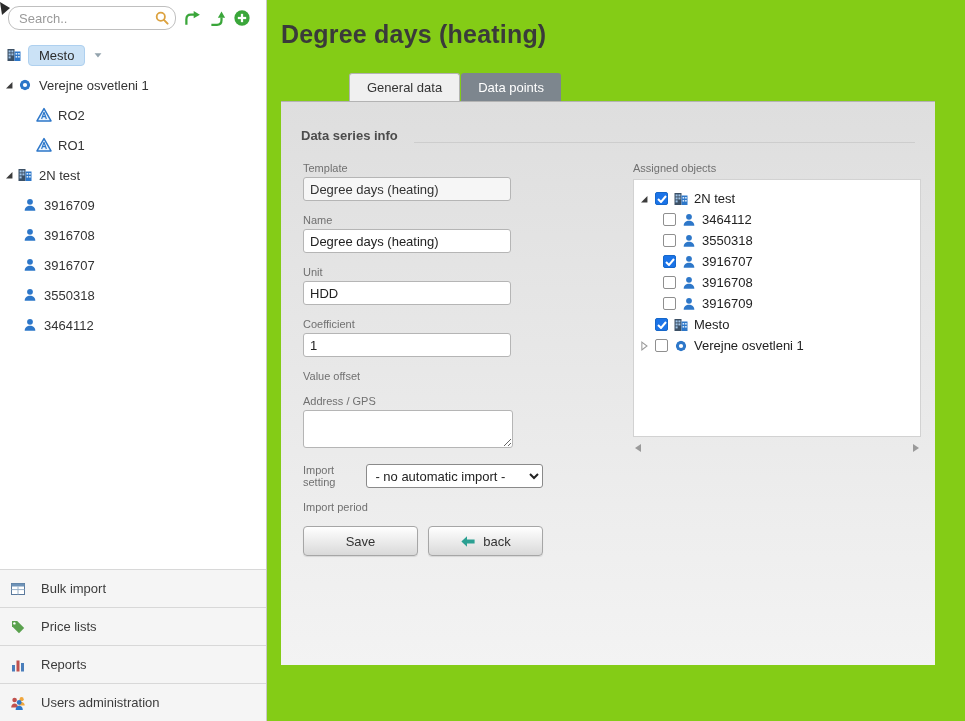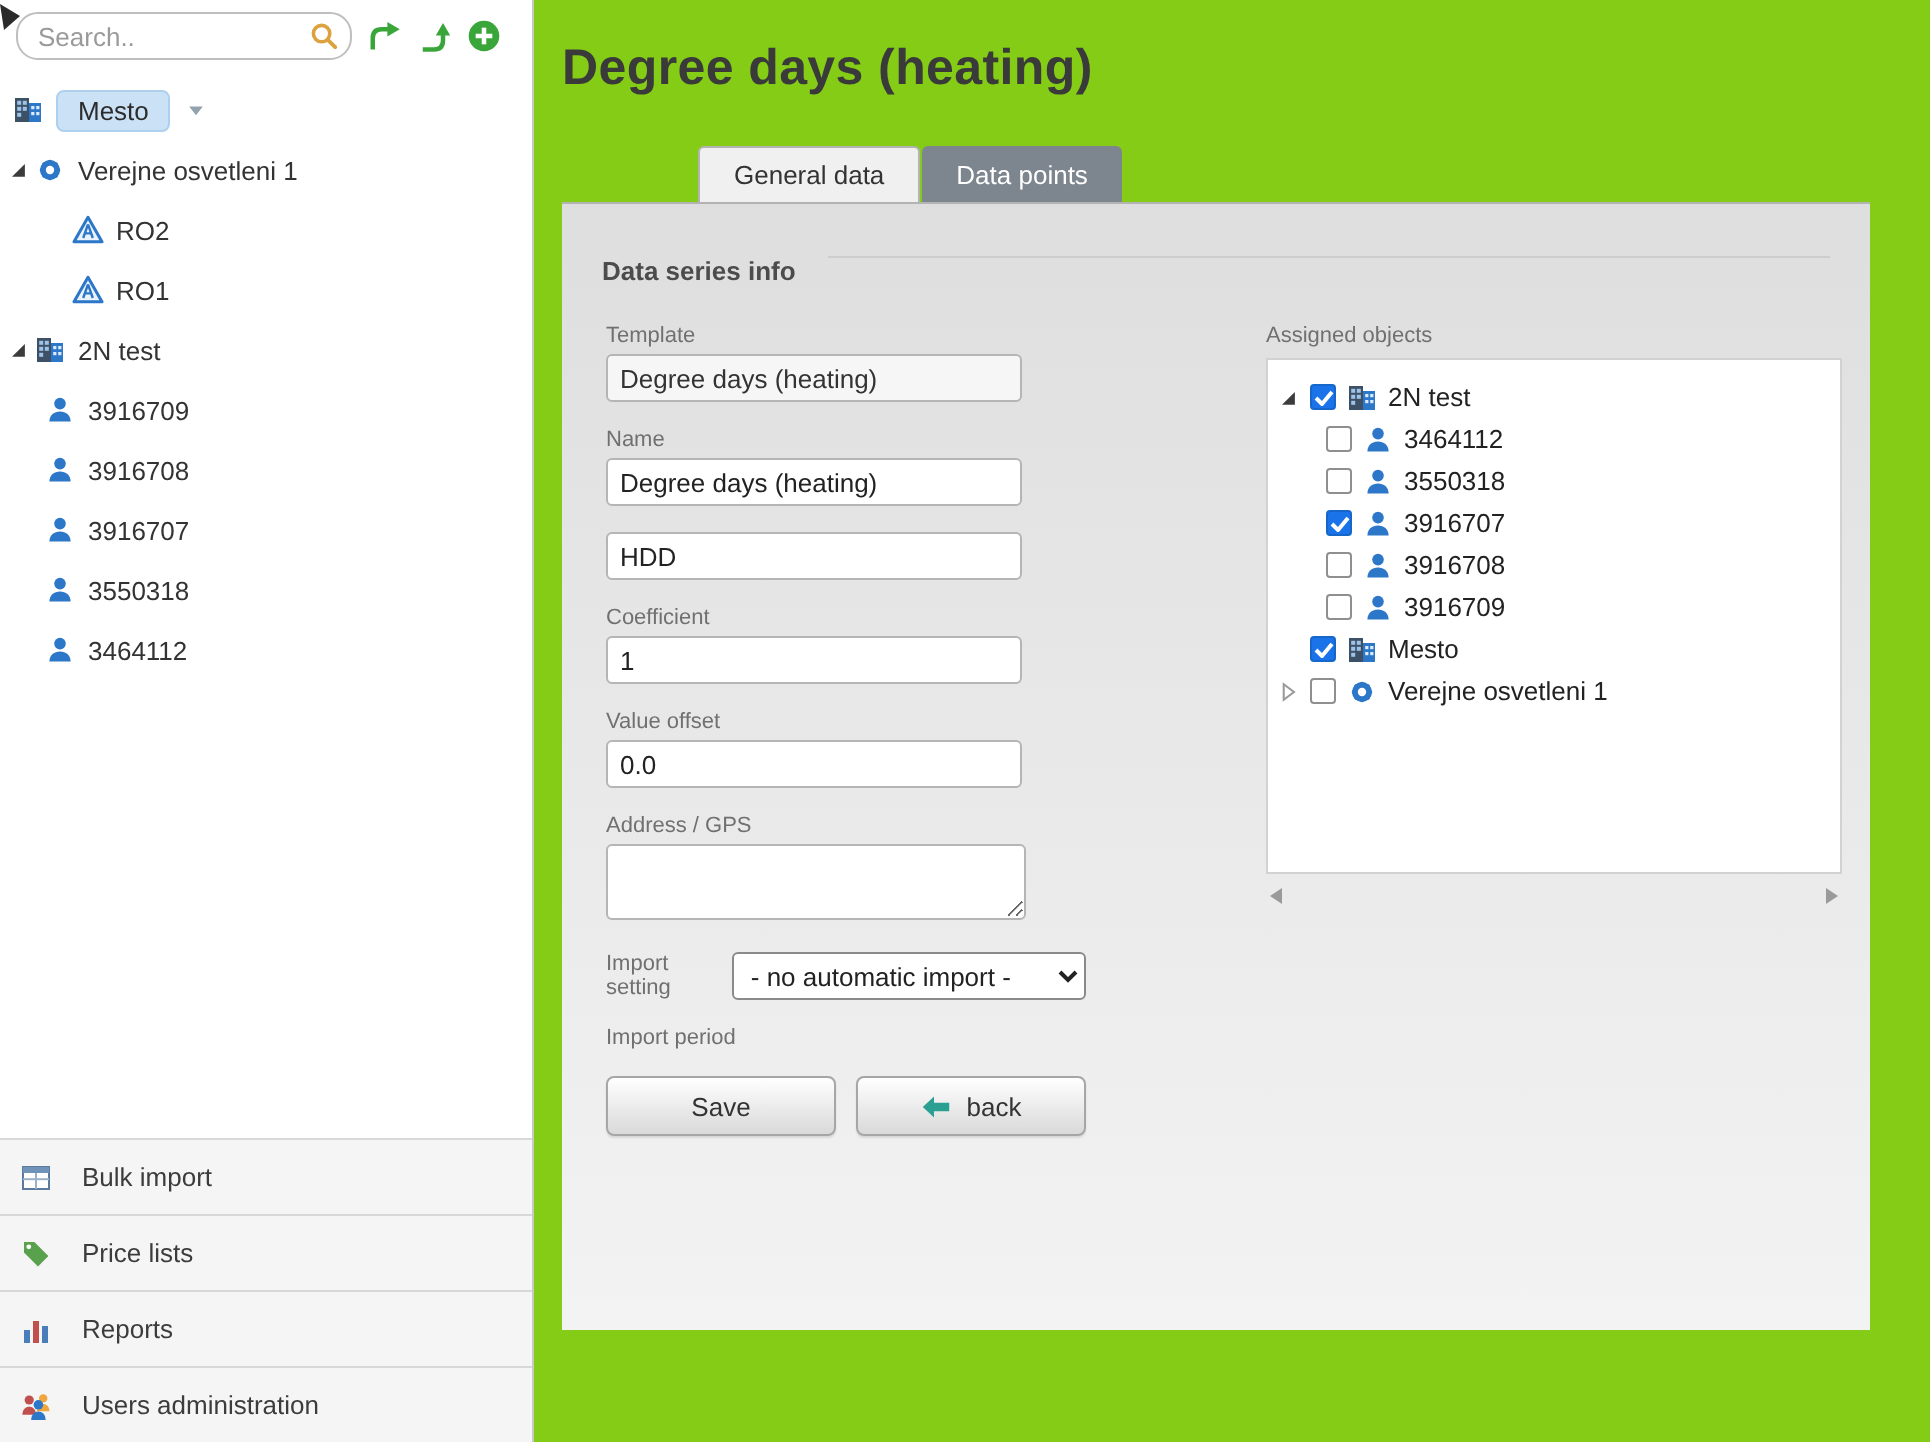--- a/index.html
+++ b/index.html
@@ -33,21 +33,21 @@
   
   .main { position:absolute; left:267px; top:0; right:0; bottom:0; background:#84cc16; }
   .page-title { font-size:25px; font-weight:bold; color:#3a3a3a; margin:20px 0 0 14px; letter-spacing:.2px; }
 
   .tabs { position:absolute; left:37px; top:73px; display:flex; z-index:2;margin-left:45px; }
   .tab { height:28px; padding:0 17px; font-size:13px; border-radius:3px 3px 0 0; cursor:pointer; display:flex; align-items:center; }
   .tab.active { background:#f0f0f0; border:1px solid #b3b3b3; border-bottom:none; color:#333; }
   .tab.inactive { background:#7d868e; color:#fff; margin-left:1px; }
 
   .panel { position:absolute; left:14px; top:101px; width:654px; height:564px; background:linear-gradient(#dedede,#f3f3f3); border-top:1px solid #b3b3b3; }
-  .panel-heading { margin:26px 20px 0 20px; font-weight:bold; color:#4c4c4c; display:flex; align-items:flex-start; gap:16px; }
+  .panel-heading { margin:26px 20px 0 20px; font-weight:bold; color:#4c4c4c; display:flex; align-items:flex-end; gap:16px; }
   .panel-heading .rule { flex:1; border-top:1px solid #cdcdcd; height:0; }
 
   .formcol { position:absolute; left:22px; top:60px; width:240px; }
   .fgroup { margin-bottom:13px; }
   .flabel { display:block; font-size:11px; color:#707070; margin-bottom:3px; }
   .tinput { width:208px; height:24px; border:1px solid #b5b5b5; border-radius:3px; padding:0 6px; font:13px "Liberation Sans", sans-serif; color:#222; background:#fff; }
   .tinput.ro { background:#f6f6f6; color:#333; }
   .addr { width:210px; height:38px; border:1px solid #b5b5b5; border-radius:3px; padding:2px 6px; font:13px "Liberation Sans", sans-serif; resize:both; }
   .importrow { display:flex; align-items:center; gap:10px; margin:4px 0 13px 0; }
   .importrow .flabel { margin:0; }
@@ -304,29 +304,29 @@
     <div class="formcol">
       <div class="fgroup">
         <label class="flabel">Template</label>
         <input class="tinput ro" value="Degree days (heating)" style="">
       </div>
       <div class="fgroup">
         <label class="flabel">Name</label>
         <input class="tinput" value="Degree days (heating)" style="">
       </div>
       <div class="fgroup">
+        <label class="flabel">Unit</label>
         <input class="tinput" value="HDD" style="">
       </div>
       <div class="fgroup">
         <label class="flabel">Coefficient</label>
         <input class="tinput" value="1" style="">
       </div>
       <div class="fgroup">
         <label class="flabel">Value offset</label>
-        <input class="tinput" value="0.0" style="">
       </div>
       <div class="fgroup">
         <label class="flabel">Address / GPS</label>
         <textarea class="addr" style=""></textarea>
       </div>
       <div class="importrow">
         <label class="flabel">Import setting</label>
         <select class="sel">
           <option selected="">- no automatic import -</option>
         </select>

